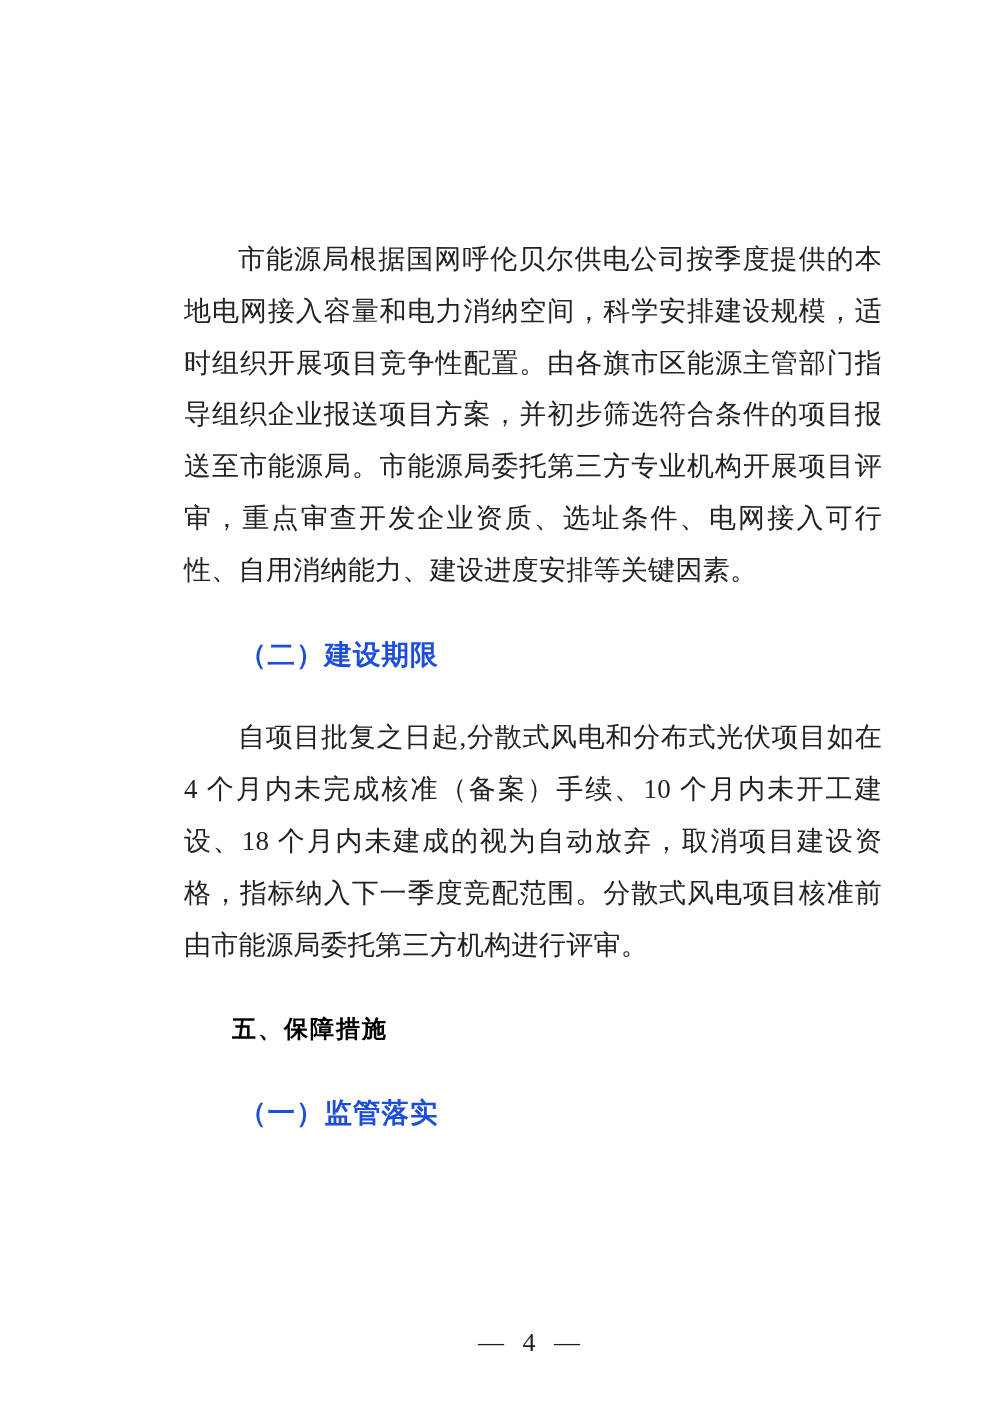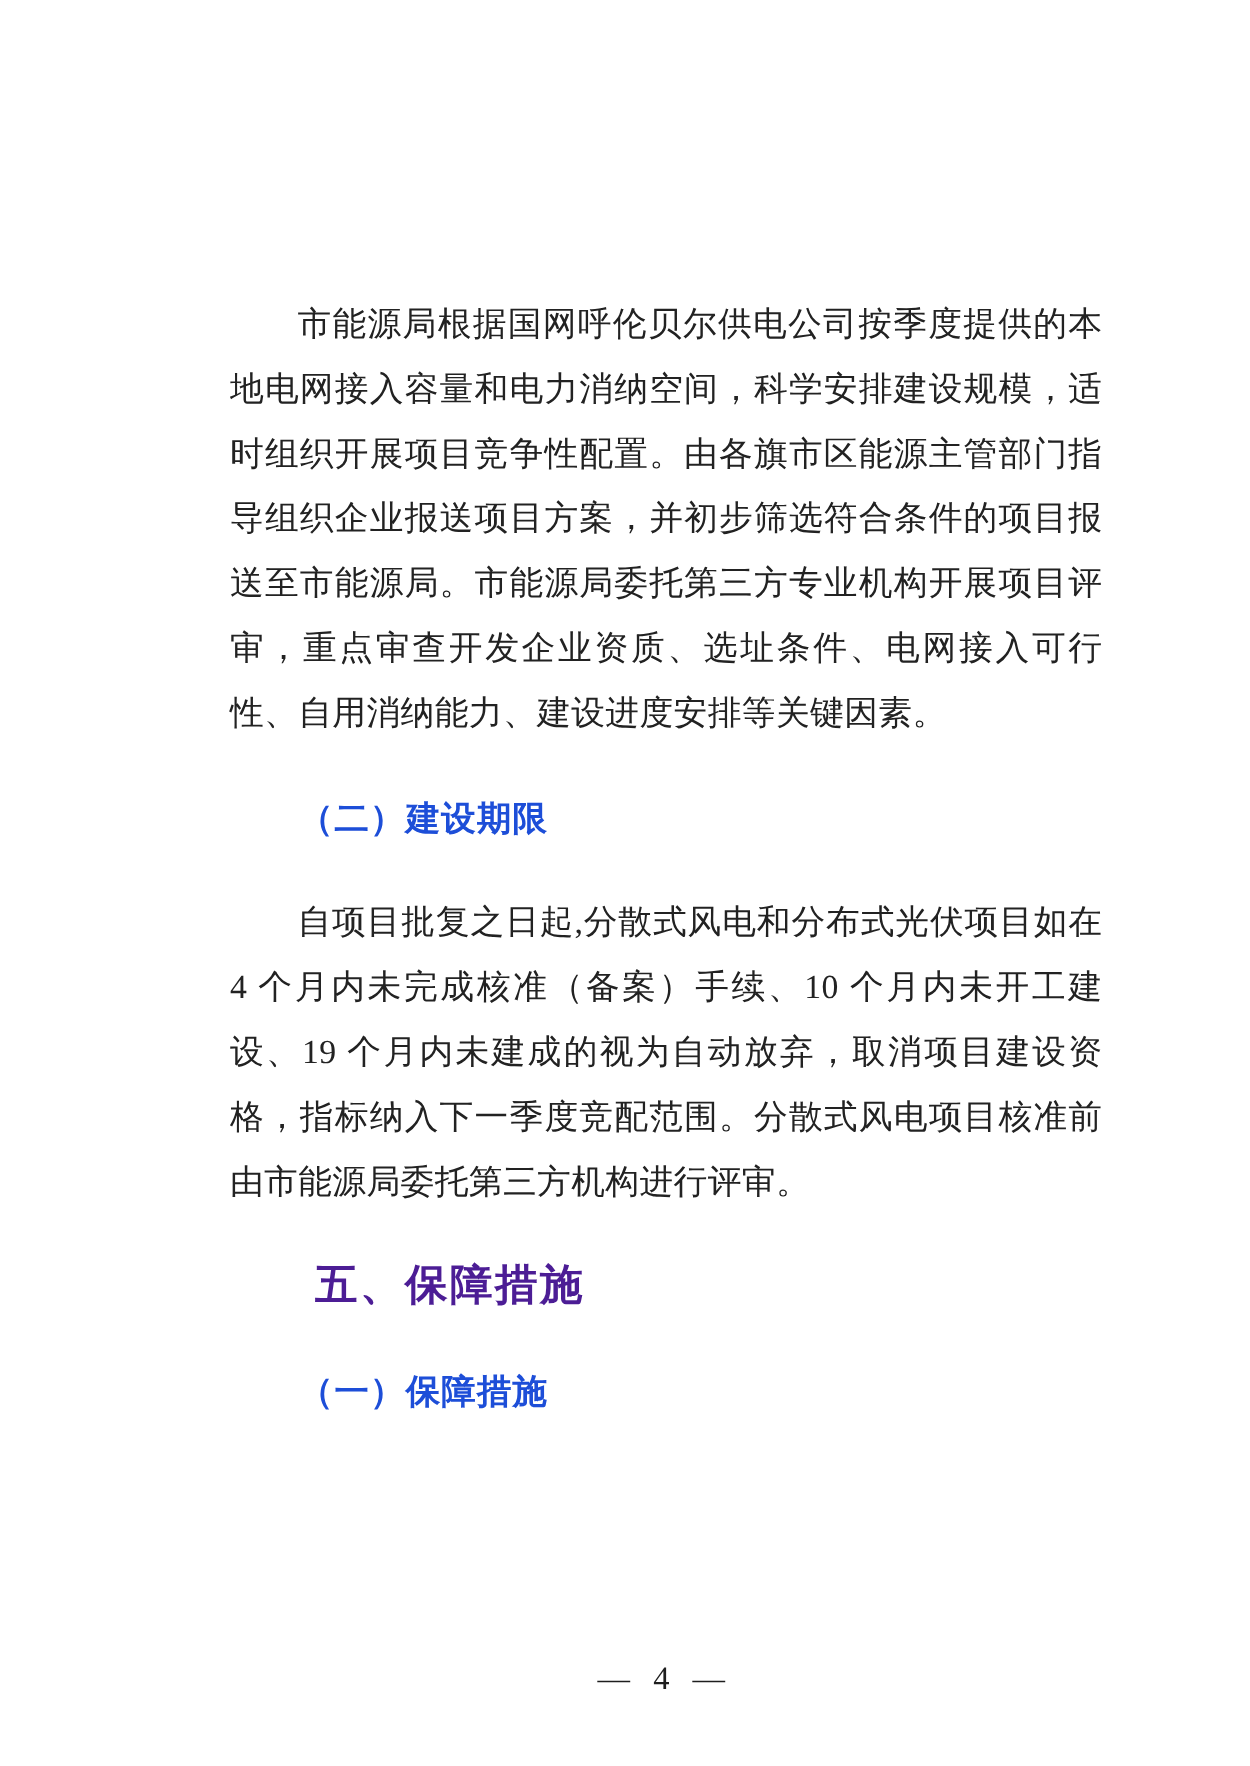--- a/index.html
+++ b/index.html
@@ -34,23 +34,23 @@
   .heading-kaiti {
     font-size: 27.5px;
     line-height: 51.8px;
     color: #1d4ed8;
     text-indent: 2em;
     font-weight: 600;
     font-family: "Liberation Serif", "DejaVu Serif", serif;
     letter-spacing: 1px;
   }
   .heading-hei {
-    font-size: 34px;
+    font-size: 24px;
     line-height: 51.8px;
-    color: #4c1d95;
+    color: #000000;
     text-indent: 2em;
     font-weight: 700;
     font-family: "Liberation Sans", "DejaVu Sans", sans-serif;
     letter-spacing: 2px;
   }
   .footer {
     position: absolute;
     top: 1280px;
     left: 0;
     width: 100%;
@@ -71,20 +71,20 @@
     letter-spacing: 2.5px;
   }
 </style>
 </head>
 <body>
 
 <div class="page">
   <div class="content">
     <p class="body-text">市能源局根据国网呼伦贝尔供电公司按季度提供的本地电网接入容量和电力消纳空间，科学安排建设规模，适时组织开展项目竞争性配置。由各旗市区能源主管部门指导组织企业报送项目方案，并初步筛选符合条件的项目报送至市能源局。市能源局委托第三方专业机构开展项目评审，重点审查开发企业资质、选址条件、电网接入可行性、自用消纳能力、建设进度安排等关键因素。</p>
     <p class="heading-kaiti">（二）建设期限</p>
-    <p class="body-text">自项目批复之日起,分散式风电和分布式光伏项目如在 4 个月内未完成核准（备案）手续、10 个月内未开工建设、19 个月内未建成的视为自动放弃，取消项目建设资格，指标纳入下一季度竞配范围。分散式风电项目核准前由市能源局委托第三方机构进行评审。</p>
+    <p class="body-text">自项目批复之日起,分散式风电和分布式光伏项目如在 4 个月内未完成核准（备案）手续、10 个月内未开工建设、18 个月内未建成的视为自动放弃，取消项目建设资格，指标纳入下一季度竞配范围。分散式风电项目核准前由市能源局委托第三方机构进行评审。</p>
     <p class="heading-hei">五、保障措施</p>
-    <p class="heading-kaiti">（一）保障措施</p>
+    <p class="heading-kaiti">（一）监管落实</p>
   </div>
 
   <div class="footer">— 4 —</div>
 
 </div>
 
 </body></html>

